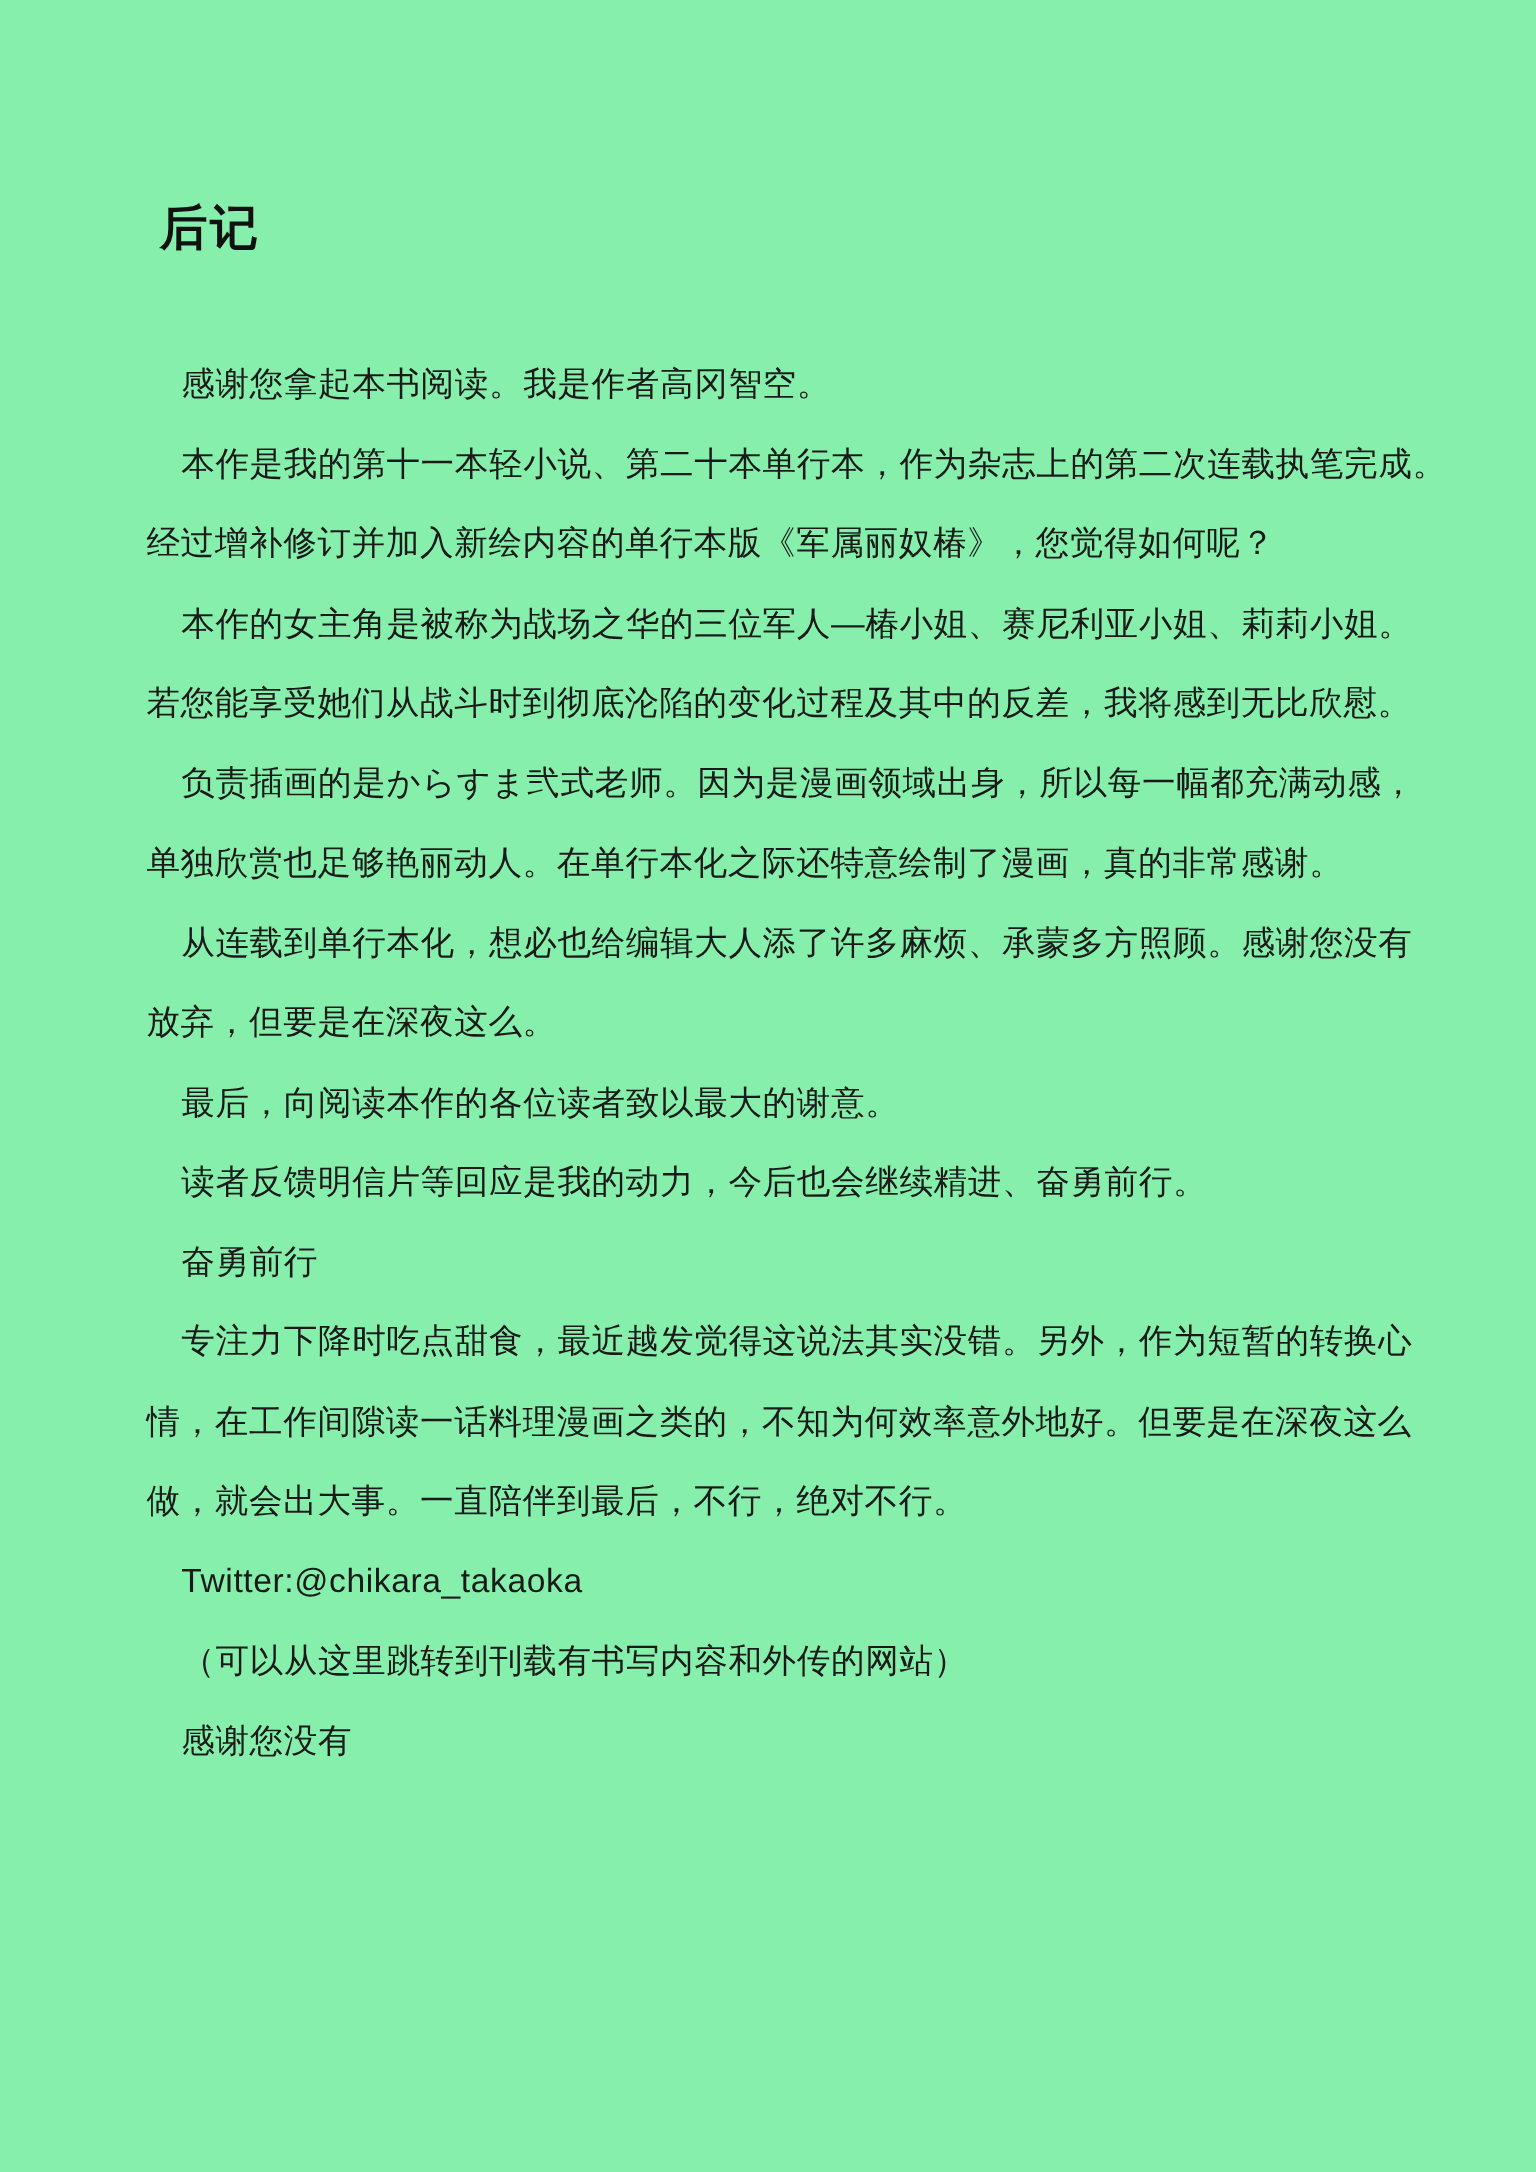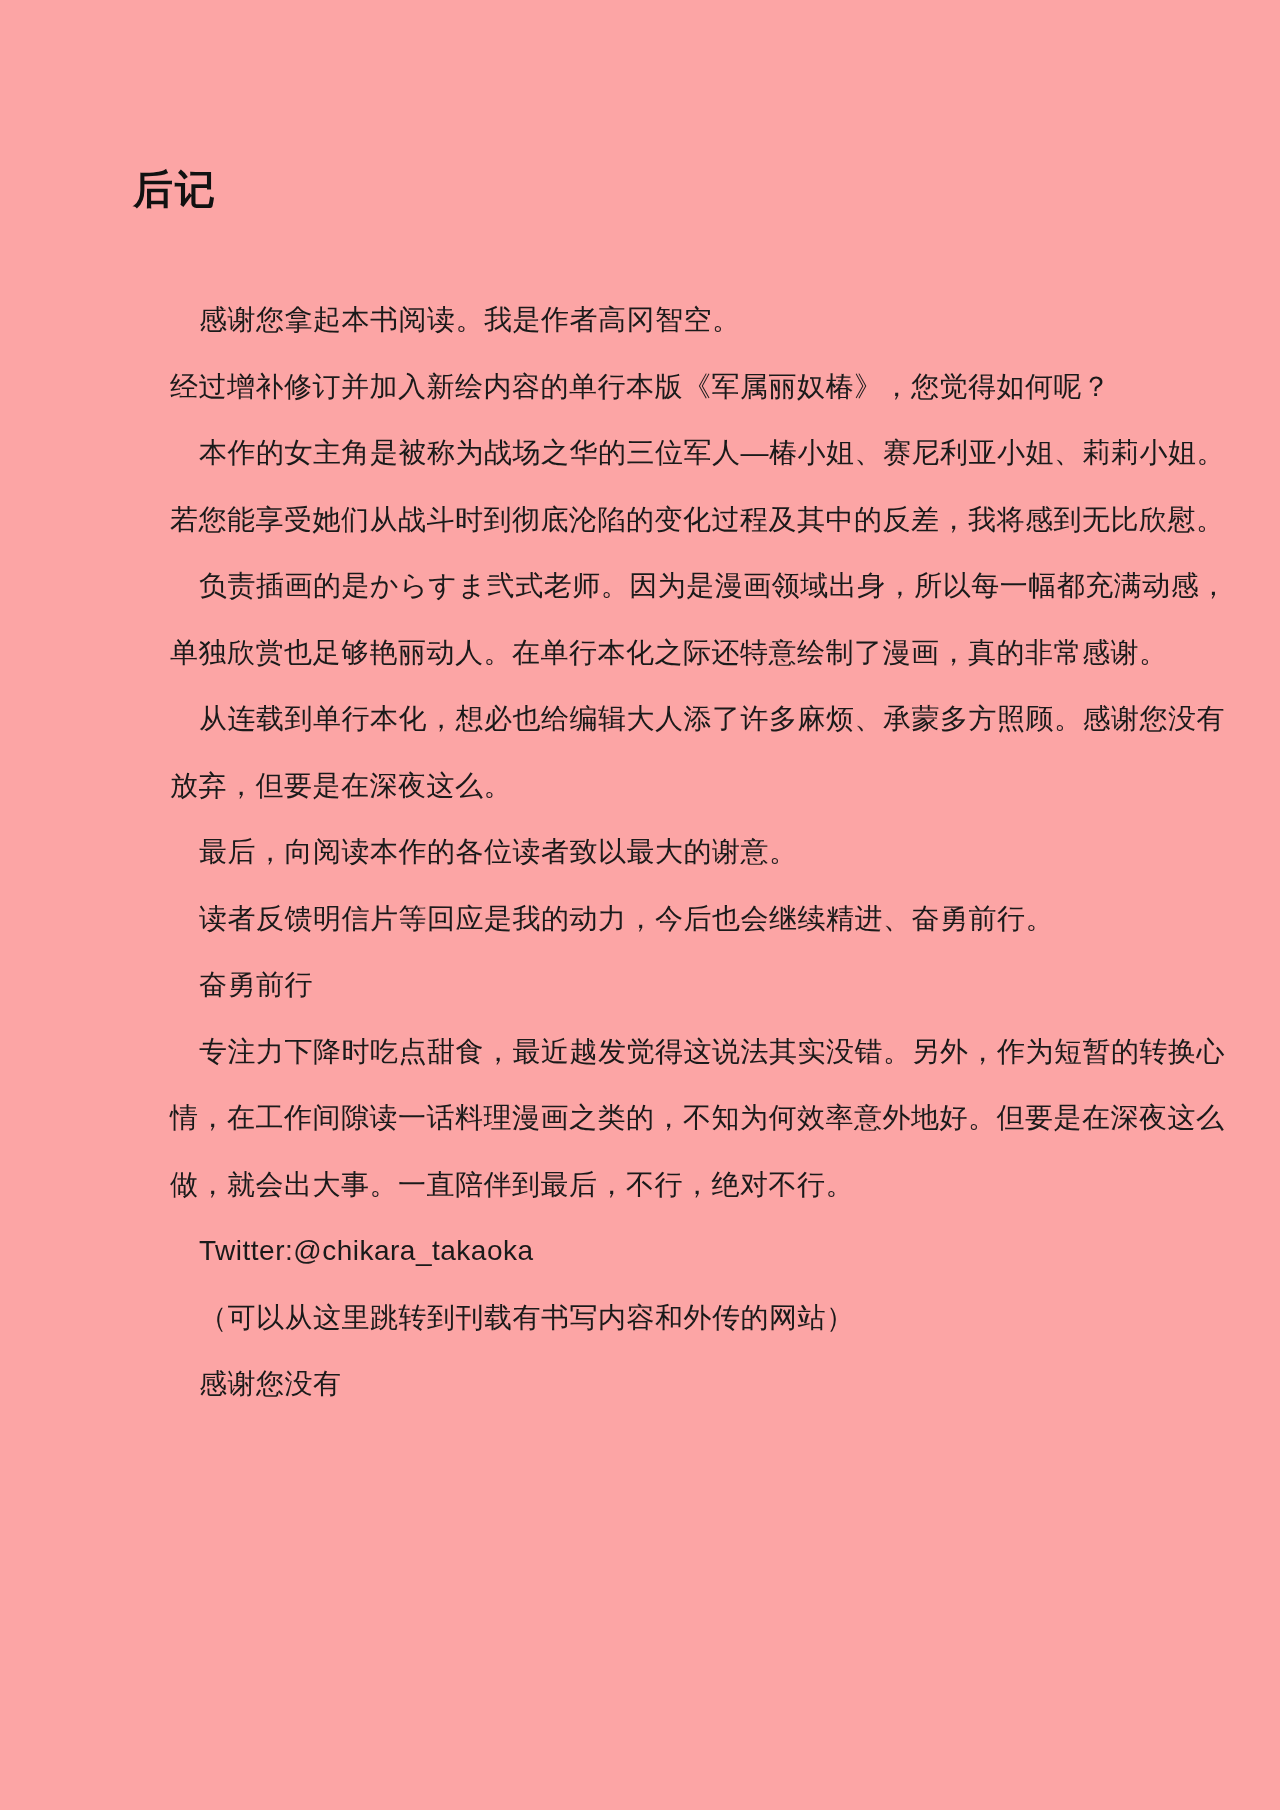--- a/index.html
+++ b/index.html
@@ -4,61 +4,61 @@
 <style>
   html, body {
     margin: 0;
     padding: 0;
     background: #ffffff;
   }
   .page {
     position: relative;
     width: 1280px;
     height: 1810px;
-    background: #fca5a5;
+    background: #86efac;
     color: #1a1a1a;
     font-family: "Liberation Sans", sans-serif;
     overflow: hidden;
   }
   .title {
     position: absolute;
     left: 133px;
     top: 162px;
     margin: 0;
     font-size: 40px;
     font-weight: 700;
     letter-spacing: 2px;
     color: #111111;
   }
   .body {
     position: absolute;
     left: 122px;
     top: 287px;
     width: 1040px;
-    margin-left: 48px;
   }
   .line {
     font-size: 28px;
     line-height: 66.5px;
     letter-spacing: 0.5px;
     font-weight: 500;
     white-space: nowrap;
     color: #1a1a1a;
   }
   .line.indent {
     padding-left: 29px;
   }
 </style>
 </head>
 <body>
 
 <div class="page">
   <h1 class="title">后记</h1>
   <div class="body">
       <div class="line indent">感谢您拿起本书阅读。我是作者高冈智空。</div>
+      <div class="line indent">本作是我的第十一本轻小说、第二十本单行本，作为杂志上的第二次连载执笔完成。</div>
       <div class="line">经过增补修订并加入新绘内容的单行本版《军属丽奴椿》，您觉得如何呢？</div>
       <div class="line indent">本作的女主角是被称为战场之华的三位军人—椿小姐、赛尼利亚小姐、莉莉小姐。</div>
       <div class="line">若您能享受她们从战斗时到彻底沦陷的变化过程及其中的反差，我将感到无比欣慰。</div>
       <div class="line indent">负责插画的是からすま弐式老师。因为是漫画领域出身，所以每一幅都充满动感，</div>
       <div class="line">单独欣赏也足够艳丽动人。在单行本化之际还特意绘制了漫画，真的非常感谢。</div>
       <div class="line indent">从连载到单行本化，想必也给编辑大人添了许多麻烦、承蒙多方照顾。感谢您没有</div>
       <div class="line">放弃，但要是在深夜这么。</div>
       <div class="line indent">最后，向阅读本作的各位读者致以最大的谢意。</div>
       <div class="line indent">读者反馈明信片等回应是我的动力，今后也会继续精进、奋勇前行。</div>
       <div class="line indent">奋勇前行</div>

